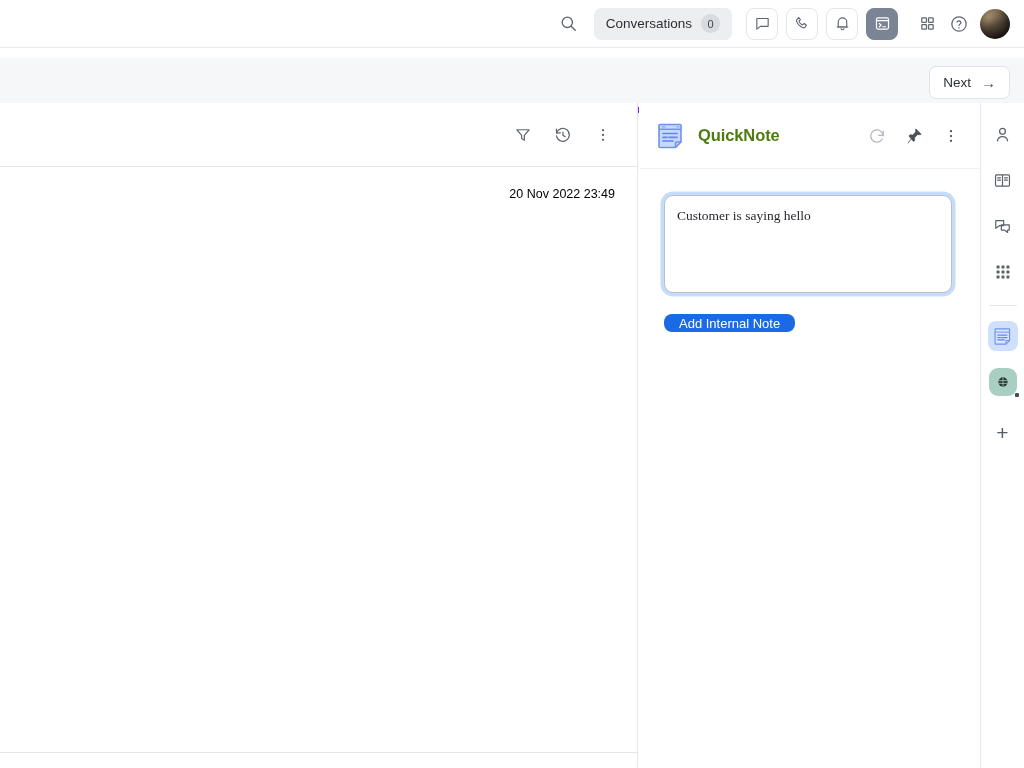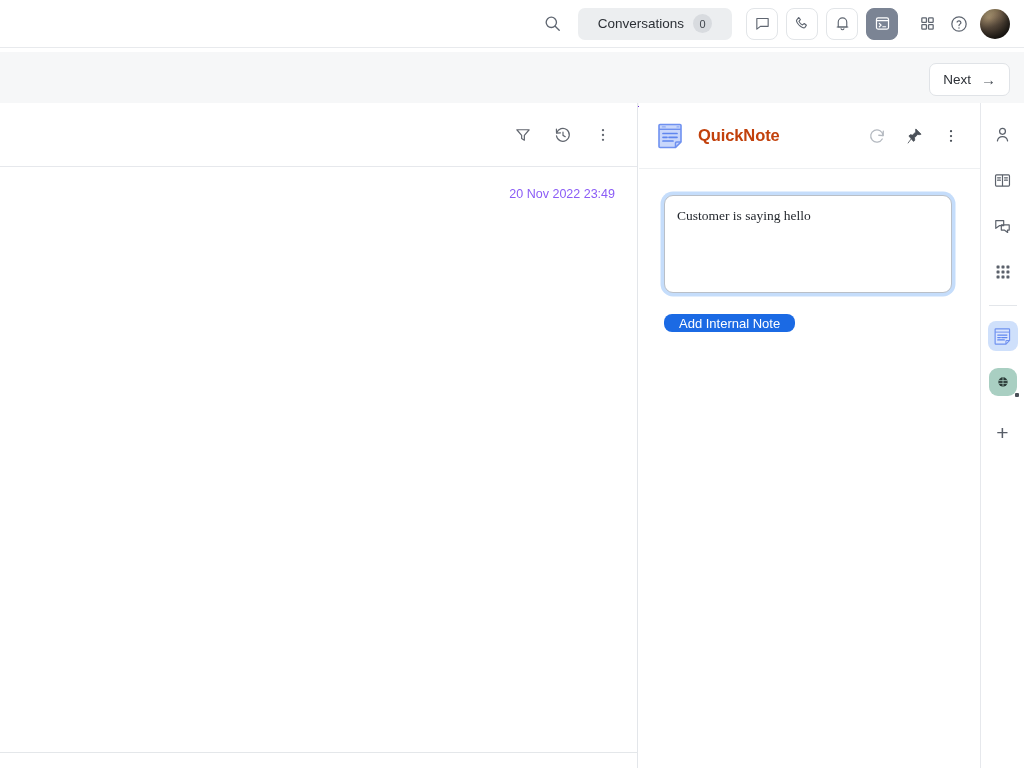--- a/index.html
+++ b/index.html
@@ -20,21 +20,21 @@
     padding-right: 14px; gap: 0px;
   }
   .tb-icon-btn {
     width: 30px; height: 30px; display: flex; align-items: center; justify-content: center;
     color: #5f6671; cursor: pointer; border-radius: 6px; flex: none;
   }
   .search-wrap { margin-right: 10px; }
   .conv-pill {
     height: 32px; background: #eceef0; border-radius: 7px;
     display: flex; align-items: center; gap: 9px;
-    padding: 0 20px; margin-right: 14px; cursor: pointer;
+    padding: 0 12px; margin-right: 14px; cursor: pointer;
   }
   .conv-pill .label { font-size: 13.5px; color: #2c3036; }
   .conv-pill .badge {
     min-width: 19px; height: 19px; border-radius: 10px; background: #d8dbdf;
     display: flex; align-items: center; justify-content: center;
     font-size: 11px; color: #41464d; padding: 0 5px;
   }
   .sq-btn {
     width: 32px; height: 32px; border: 1px solid #e2e5e8; border-radius: 8px;
     background: #fff; display: flex; align-items: center; justify-content: center;
@@ -48,22 +48,22 @@
     background:
       radial-gradient(circle at 30% 30%, #9a8e7a 0%, #6e6357 42%, #3e3a33 72%),
       linear-gradient(160deg, #b9ae98 0%, #56504a 55%, #2e2b27 100%);
     background-blend-mode: overlay;
     cursor: pointer;
     box-shadow: inset 0 0 6px rgba(0,0,0,.35);
   }
 
   
   .subbar {
-    position: absolute; top: 52px; left: 0; width: 1024px; height: 55px;
-    background: #f6f7f8; border-bottom: 1px solid #6d28d9;
+    position: absolute; top: 58px; left: 0; width: 1024px; height: 55px;
+    background: #f6f7f8; border-bottom: 6px solid #6d28d9;
     display: flex; align-items: center; justify-content: flex-end;
     padding-right: 14px;
   }
   .next-btn {
     height: 33px; border: 1px solid #e0e3e7; border-radius: 7px; background: #fff;
     display: flex; align-items: center; gap: 10px; padding: 0 13px;
     font-size: 13.5px; color: #2c3036; cursor: pointer;
   }
   .next-btn .arr { color: #4a5058; font-size: 15px; line-height: 1; }
 
@@ -74,37 +74,37 @@
   }
   .mid-toolbar {
     height: 64px; display: flex; align-items: center; justify-content: flex-end;
     gap: 16px; padding-right: 22px; border-bottom: 1px solid #e6e8ec;
   }
   .mid-toolbar .t-icon {
     width: 24px; height: 24px; display: flex; align-items: center; justify-content: center;
     color: #61666f; cursor: pointer;
   }
   .mid-body { padding: 20px 22px 0 0; }
-  .timestamp { text-align: right; font-size: 12.5px; color: #8b5cf6; }
+  .timestamp { text-align: right; font-size: 12.5px; color: #000000; }
   .mid-footer-rule {
     position: absolute; left: 0; bottom: 15px; width: 638px;
     border-top: 1px solid #e4e7ea;
   }
 
   
   .right-panel {
     position: absolute; top: 103px; left: 639px; width: 341px; height: 665px;
     background: #fff;
   }
   .qn-header {
     height: 66px; display: flex; align-items: center; padding: 0 18px 0 17px;
     border-bottom: 1px solid #eef0f2;
   }
   .qn-title {
-    font-size: 16.5px; font-weight: bold; color: #c2410c; margin-left: 12px;
+    font-size: 16.5px; font-weight: bold; color: #4d7c0f; margin-left: 12px;
     letter-spacing: -0.1px;
   }
   .qn-actions { margin-left: auto; display: flex; align-items: center; gap: 15px; }
   .qn-actions .a-icon {
     width: 22px; height: 22px; display: flex; align-items: center; justify-content: center;
     cursor: pointer;
   }
   .qn-body { padding: 26px 24px 0 25px; }
   .note-area {
     width: 288px; height: 98px; resize: none;

